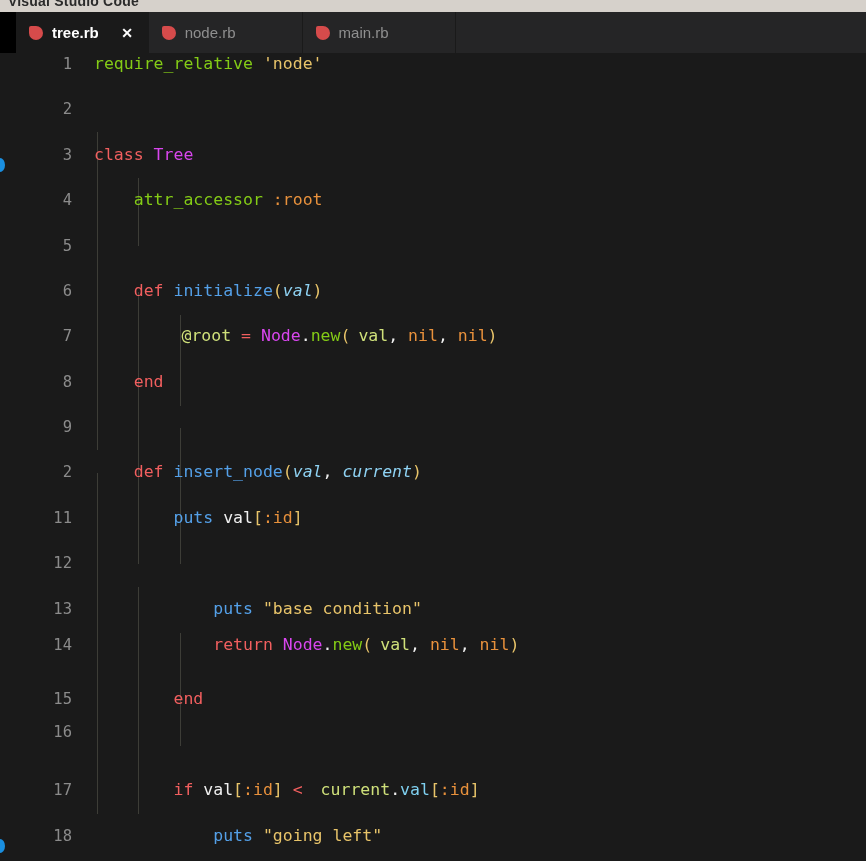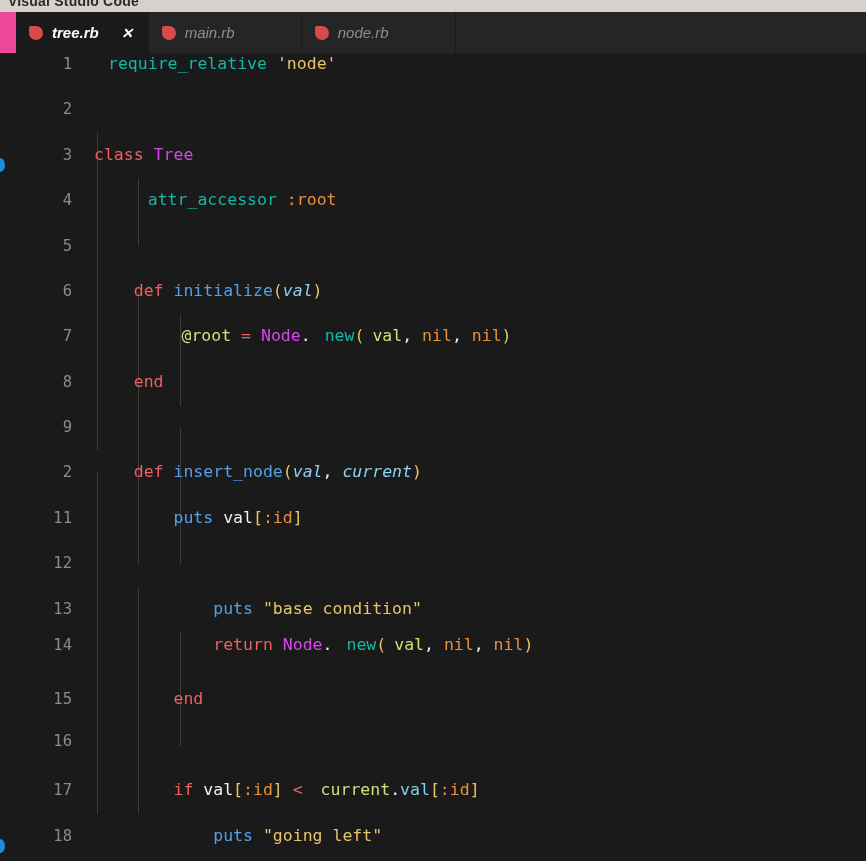--- a/index.html
+++ b/index.html
@@ -18,22 +18,21 @@
   }
   .titlebar-text {
     position: absolute; left: 8px; top: -7px;
     font-size: 14px; font-weight: bold; color: #2b2b2b;
     letter-spacing: .2px; white-space: nowrap;
   }
 
   
   .tabbar {
     position: absolute; top: 12px; left: 0; width: 866px; height: 41px;
-    background: #ec4899;
-    font-style: italic;
+    background: #000000;
   }
   .tabstrip {
     position: absolute; left: 16px; top: 0; height: 41px;
     display: flex; background: #252526;
   }
   .tabstrip-filler {
     position: absolute; left: 445px; top: 0; width: 421px; height: 41px;
     background: #252526;
   }
   .tab {
@@ -86,21 +85,21 @@
 
   
   .edge-dot {
     position: absolute; left: -5px; width: 10px; height: 14px;
     background: #1a8fe0; border-radius: 50%;
   }
 
   
   .t-kw       { color: #f15f5f; }  
   .t-type     { color: #d946ef; }  
-  .t-method   { color: #14b8a6; margin-left: 14px; }  
+  .t-method   { color: #84cc16; }  
   .t-sym      { color: #e8913c; }  
   .t-str      { color: #e8c46a; text-align: center; }  
   .t-fn       { color: #54a0e8; }  
   .t-var      { color: #cfe07a; margin-left: 8px; }  
   .t-param    { color: #8fd3f4; font-style: italic; }  
   .t-prop     { color: #7fd0f0; }  
   .t-op       { color: #f15f5f; }  
   .t-plain    { color: #f0f0f0; }
   .t-bracket  { color: #e8c46a; }
   .t-paren    { color: #e8c46a; }
@@ -119,27 +118,27 @@
     <div class="tabstrip">
 
       <div class="tab active">
         <span class="ruby-icon"></span>
         <span class="tab-label">tree.rb</span>
         <span class="tab-close">✕</span>
       </div>
 
       <div class="tab">
         <span class="ruby-icon"></span>
-        <span class="tab-label">main.rb</span>
+        <span class="tab-label">node.rb</span>
         <span class="tab-spacer"></span>
       </div>
 
       <div class="tab">
         <span class="ruby-icon"></span>
-        <span class="tab-label">node.rb</span>
+        <span class="tab-label">main.rb</span>
         <span class="tab-spacer"></span>
       </div>
 
     </div>
   </div>
 
   <div class="editor">
 
     <div class="guides">
       <div class="guide" style="left:97px;  top:79px;  height:318px;"></div>
@@ -224,21 +223,21 @@
       <div class="line" style="top:286px">
         <span class="ln">14</span>
         <span class="code">            <span class="t-kw">return</span> <span class="t-type">Node</span><span class="t-plain">.</span><span class="t-method">new</span><span class="t-paren">(</span><span class="t-var">val</span><span class="t-plain">, </span><span class="t-sym">nil</span><span class="t-plain">, </span><span class="t-sym">nil</span><span class="t-paren">)</span></span>
       </div>
 
       <div class="line" style="top:317.8px">
         <span class="ln">15</span>
         <span class="code">        <span class="t-kw">end</span></span>
       </div>
 
-      <div class="line" style="top:337px">
+      <div class="line" style="top:328px">
         <span class="ln">16</span>
         <span class="code"></span>
       </div>
 
       <div class="line" style="top:363.2px">
         <span class="ln">17</span>
         <span class="code">        <span class="t-kw">if</span> <span class="t-plain">val</span><span class="t-bracket">[</span><span class="t-sym">:id</span><span class="t-bracket">]</span> <span class="t-op">&lt;</span> <span class="t-var">current</span><span class="t-plain">.</span><span class="t-prop">val</span><span class="t-bracket">[</span><span class="t-sym">:id</span><span class="t-bracket">]</span></span>
       </div>
 
       <div class="line" style="top:385.9px">

